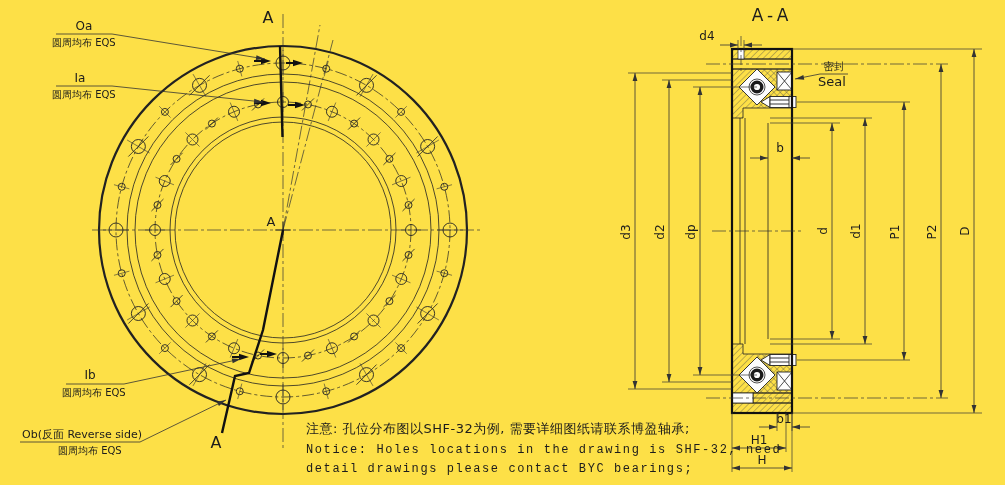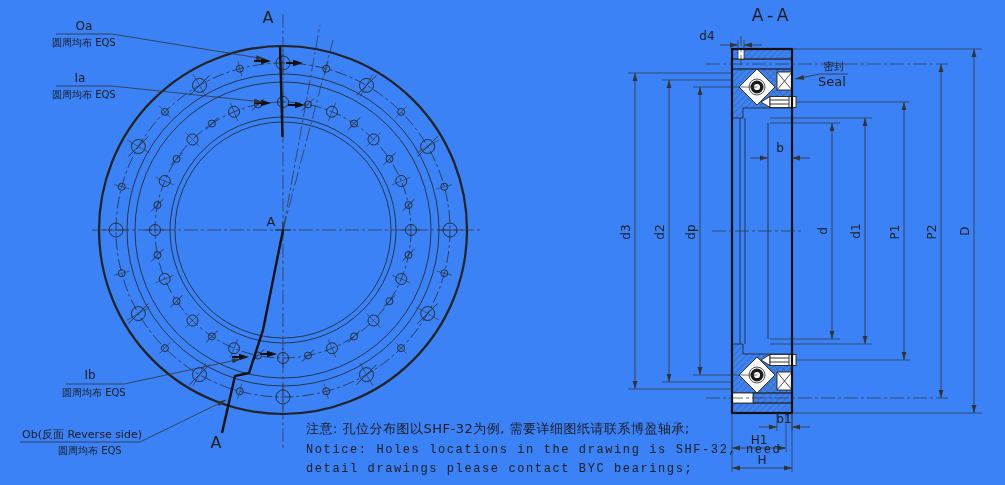--- a/index.html
+++ b/index.html
@@ -1,16 +1,16 @@
 <!DOCTYPE html>
 <html><head>
 <meta charset="utf-8">
 <style>
   html,body{margin:0;padding:0;background:#e8e8e8;}
-  .page{width:1005px;height:485px;background:#3b82f6;position:relative;overflow:hidden;
+  .page{width:1005px;height:485px;background:#fde047;position:relative;overflow:hidden;
         font-family:"DejaVu Sans","Liberation Sans",sans-serif;}
   svg{display:block}
   svg text{fill:#1c1c1c}
   .lbl{font-size:12px;font-family:"DejaVu Sans",sans-serif}
   .lbl-sm{font-size:11px;font-family:"DejaVu Sans",sans-serif}
   .cjk{font-size:10px;font-family:"DejaVu Sans",sans-serif}
   .seal-cn{font-size:10.5px}
   .seal-en{font-size:13px}
   .big-a{font-size:16px;font-family:"DejaVu Sans",sans-serif}
   .mid-a{font-size:13px}

